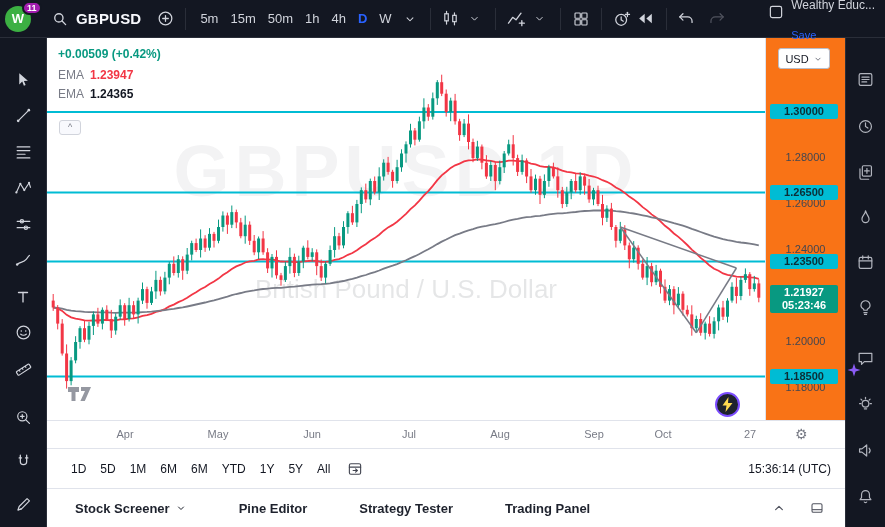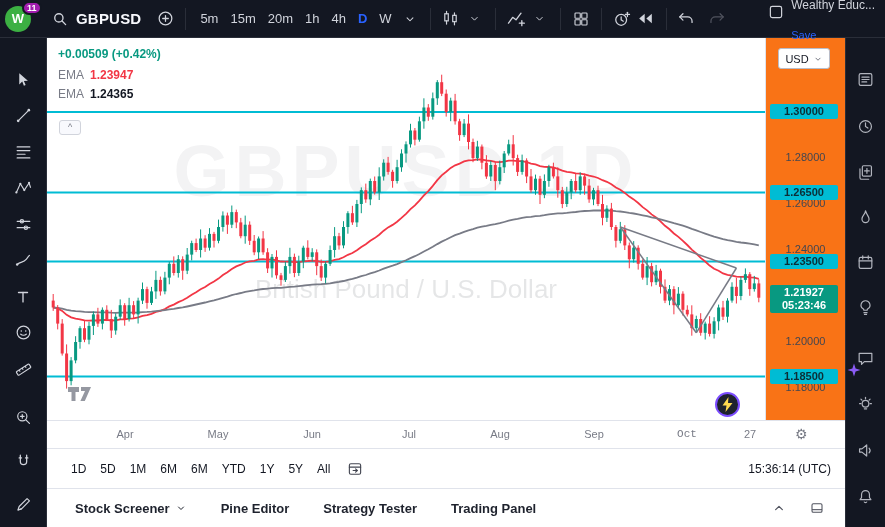--- a/index.html
+++ b/index.html
@@ -62,21 +62,21 @@
 
   
   .range-bar{position:absolute;top:410px;left:0;width:798px;height:40px;border-top:1px solid #e0e3eb;background:#fff;display:flex;align-items:center}
   .rng{font-size:12px;color:#131722;margin-left:14px;cursor:pointer}
   .rng:first-of-type{margin-left:24px}
   .goto-date{margin-left:16px;color:#434651;display:flex;align-items:center;cursor:pointer}
   .clock{margin-left:auto;margin-right:14px;font-size:12px;color:#131722}
 
   
   .tabs-bar{position:absolute;top:450px;left:0;width:798px;height:39px;border-top:1px solid #e0e3eb;background:#fff;display:flex;align-items:center}
-  .btab{font-size:13px;color:#1e222d;font-weight:bold;margin-left:34px;display:flex;align-items:center;gap:5px;cursor:pointer}
+  .btab{font-size:13px;color:#1e222d;font-weight:bold;margin-left:52px;display:flex;align-items:center;gap:5px;cursor:pointer}
   .btab:first-of-type{margin-left:28px}
   .tabs-right{margin-left:auto;margin-right:16px;display:flex;align-items:center;gap:14px;color:#50535e}
   .tabs-right .tbtn{color:#50535e}
   svg.ic{display:block}
 </style>
 </head>
 <body>
 
 <div id="app">
 
@@ -95,21 +95,21 @@
     <div class="tbtn" style="margin-left:12px">
       <svg class="ic" width="19" height="19" viewBox="0 0 24 24" fill="none" stroke="currentColor" stroke-width="1.6" stroke-linecap="round">
           <circle cx="12" cy="12" r="8"></circle>
           <line x1="12" y1="8.5" x2="12" y2="15.5"></line>
           <line x1="8.5" y1="12" x2="15.5" y2="12"></line>
         </svg>
     </div>
     <div class="sep"></div>
     <div class="tf">5m</div>
     <div class="tf">15m</div>
-    <div class="tf">20m</div>
+    <div class="tf">50m</div>
     <div class="tf">1h</div>
     <div class="tf">4h</div>
     <div class="tf active">D</div>
     <div class="tf">W</div>
     <div class="tbtn">
       <svg class="ic" width="14" height="14" viewBox="0 0 24 24" fill="none" stroke="currentColor" stroke-width="1.8" stroke-linecap="round" stroke-linejoin="round">
           <polyline points="7,10 12,15 17,10"></polyline>
         </svg>
     </div>
     <div class="sep"></div>
@@ -736,21 +736,21 @@
       </div>
 
     <div class="time-axis" id="time-axis">
       <div class="gear">⚙</div>
     <div class="month" style="left: 78px;">Apr</div>
         <div class="month" style="left: 171px;">May</div>
         <div class="month" style="left: 265px;">Jun</div>
         <div class="month" style="left: 362px;">Jul</div>
         <div class="month" style="left: 453px;">Aug</div>
         <div class="month" style="left: 547px;">Sep</div>
-        <div class="month" style="left: 640px; font-family: Liberation Mono, monospace;">Oct</div>
+        <div class="month" style="left: 616px;">Oct</div>
         <div class="month" style="left: 703px;">27</div>
       </div>
 
     <div class="range-bar">
       <span class="rng">1D</span>
       <span class="rng">5D</span>
       <span class="rng">1M</span>
       <span class="rng">6M</span>
       <span class="rng">6M</span>
       <span class="rng">YTD</span>

